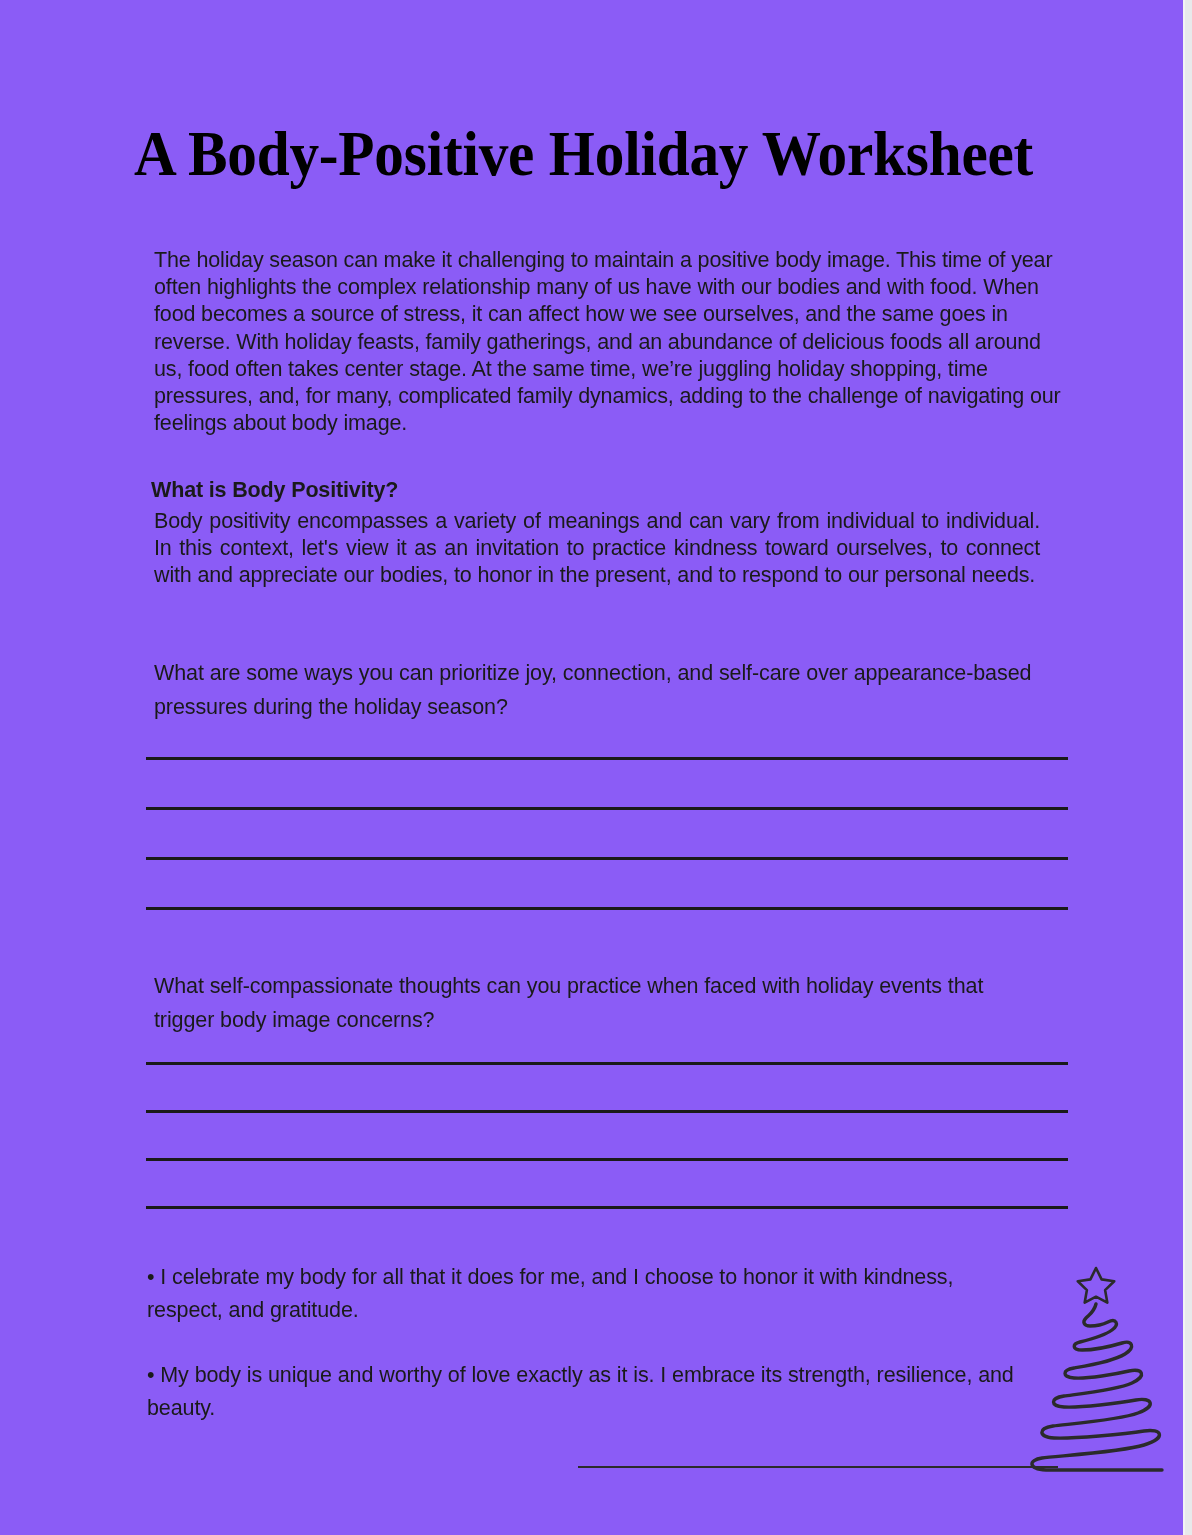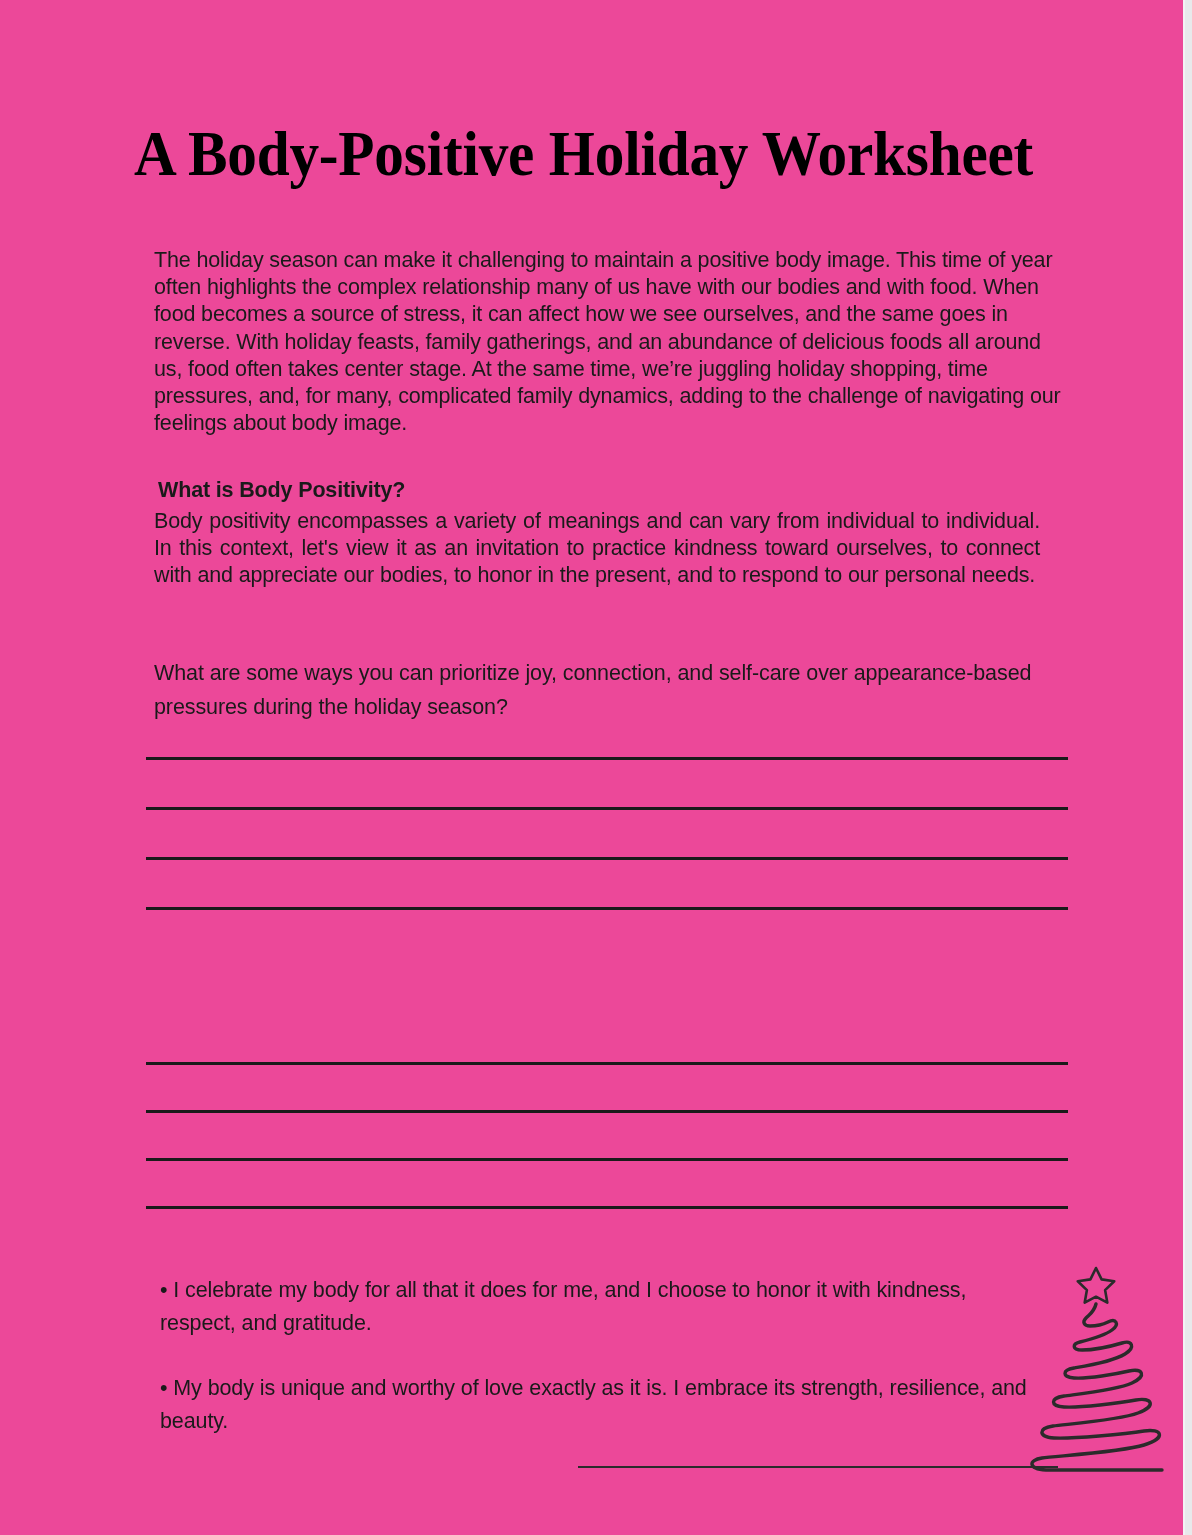--- a/index.html
+++ b/index.html
@@ -17,21 +17,21 @@
     -webkit-font-smoothing: antialiased;
   }
 
   
   #page {
     position: absolute;
     left: 0;
     top: 0;
     width: 1185px;
     height: 1535px;
-    background: #ec4899;
+    background: #8b5cf6;
     box-sizing: border-box;
   }
 
   
   #right-gutter {
     position: absolute;
     top: 0;
     left: 1185px;
     width: 7px;
     height: 1535px;
@@ -75,21 +75,21 @@
   }
 
   #intro-paragraph {
     left: 141px;
     top: 234px;
     width: 920px;
     text-align: left;
   }
 
   #bodypos-heading {
-    left: 145px;
+    left: 138px;
     top: 464px;
     width: 920px;
     font-weight: 700;
     font-size: 21.5px;
     line-height: 27.2px;
   }
 
   #bodypos-paragraph {
     left: 141px;
     top: 495px;
@@ -125,21 +125,21 @@
     background: #1a1a1a;
     width: 100%;
   }
   #answer-lines-1 .answer-line { margin-bottom: 47px; }
   #answer-lines-2 .answer-line { margin-bottom: 45px; }
   .answer-line:last-child { margin-bottom: 0; }
 
   
   .affirmation {
     position: absolute;
-    margin: 17px;
+    margin: 4px;
     left: 143px;
     width: 880px;
     color: #1a1a1a;
     font-size: 21.5px;
     line-height: 33px;
     letter-spacing: -0.1px;
   }
   #affirmation-1 { top: 1257px; }
   #affirmation-2 { top: 1355px; }
 
@@ -175,20 +175,21 @@
 
   <p class="question" id="question-1">What are some ways you can prioritize joy, connection, and self-care over appearance-based pressures during the holiday season?</p>
 
   <div class="answer-lines" id="answer-lines-1">
     <div class="answer-line"></div>
     <div class="answer-line"></div>
     <div class="answer-line"></div>
     <div class="answer-line"></div>
   </div>
 
+  <p class="question" id="question-2">What self-compassionate thoughts can you practice when faced with holiday events that trigger body image concerns?</p>
 
   <div class="answer-lines" id="answer-lines-2">
     <div class="answer-line"></div>
     <div class="answer-line"></div>
     <div class="answer-line"></div>
     <div class="answer-line"></div>
   </div>
 
   <p class="affirmation" id="affirmation-1">• I celebrate my body for all that it does for me, and I choose to honor it with kindness, respect, and gratitude.</p>
 

